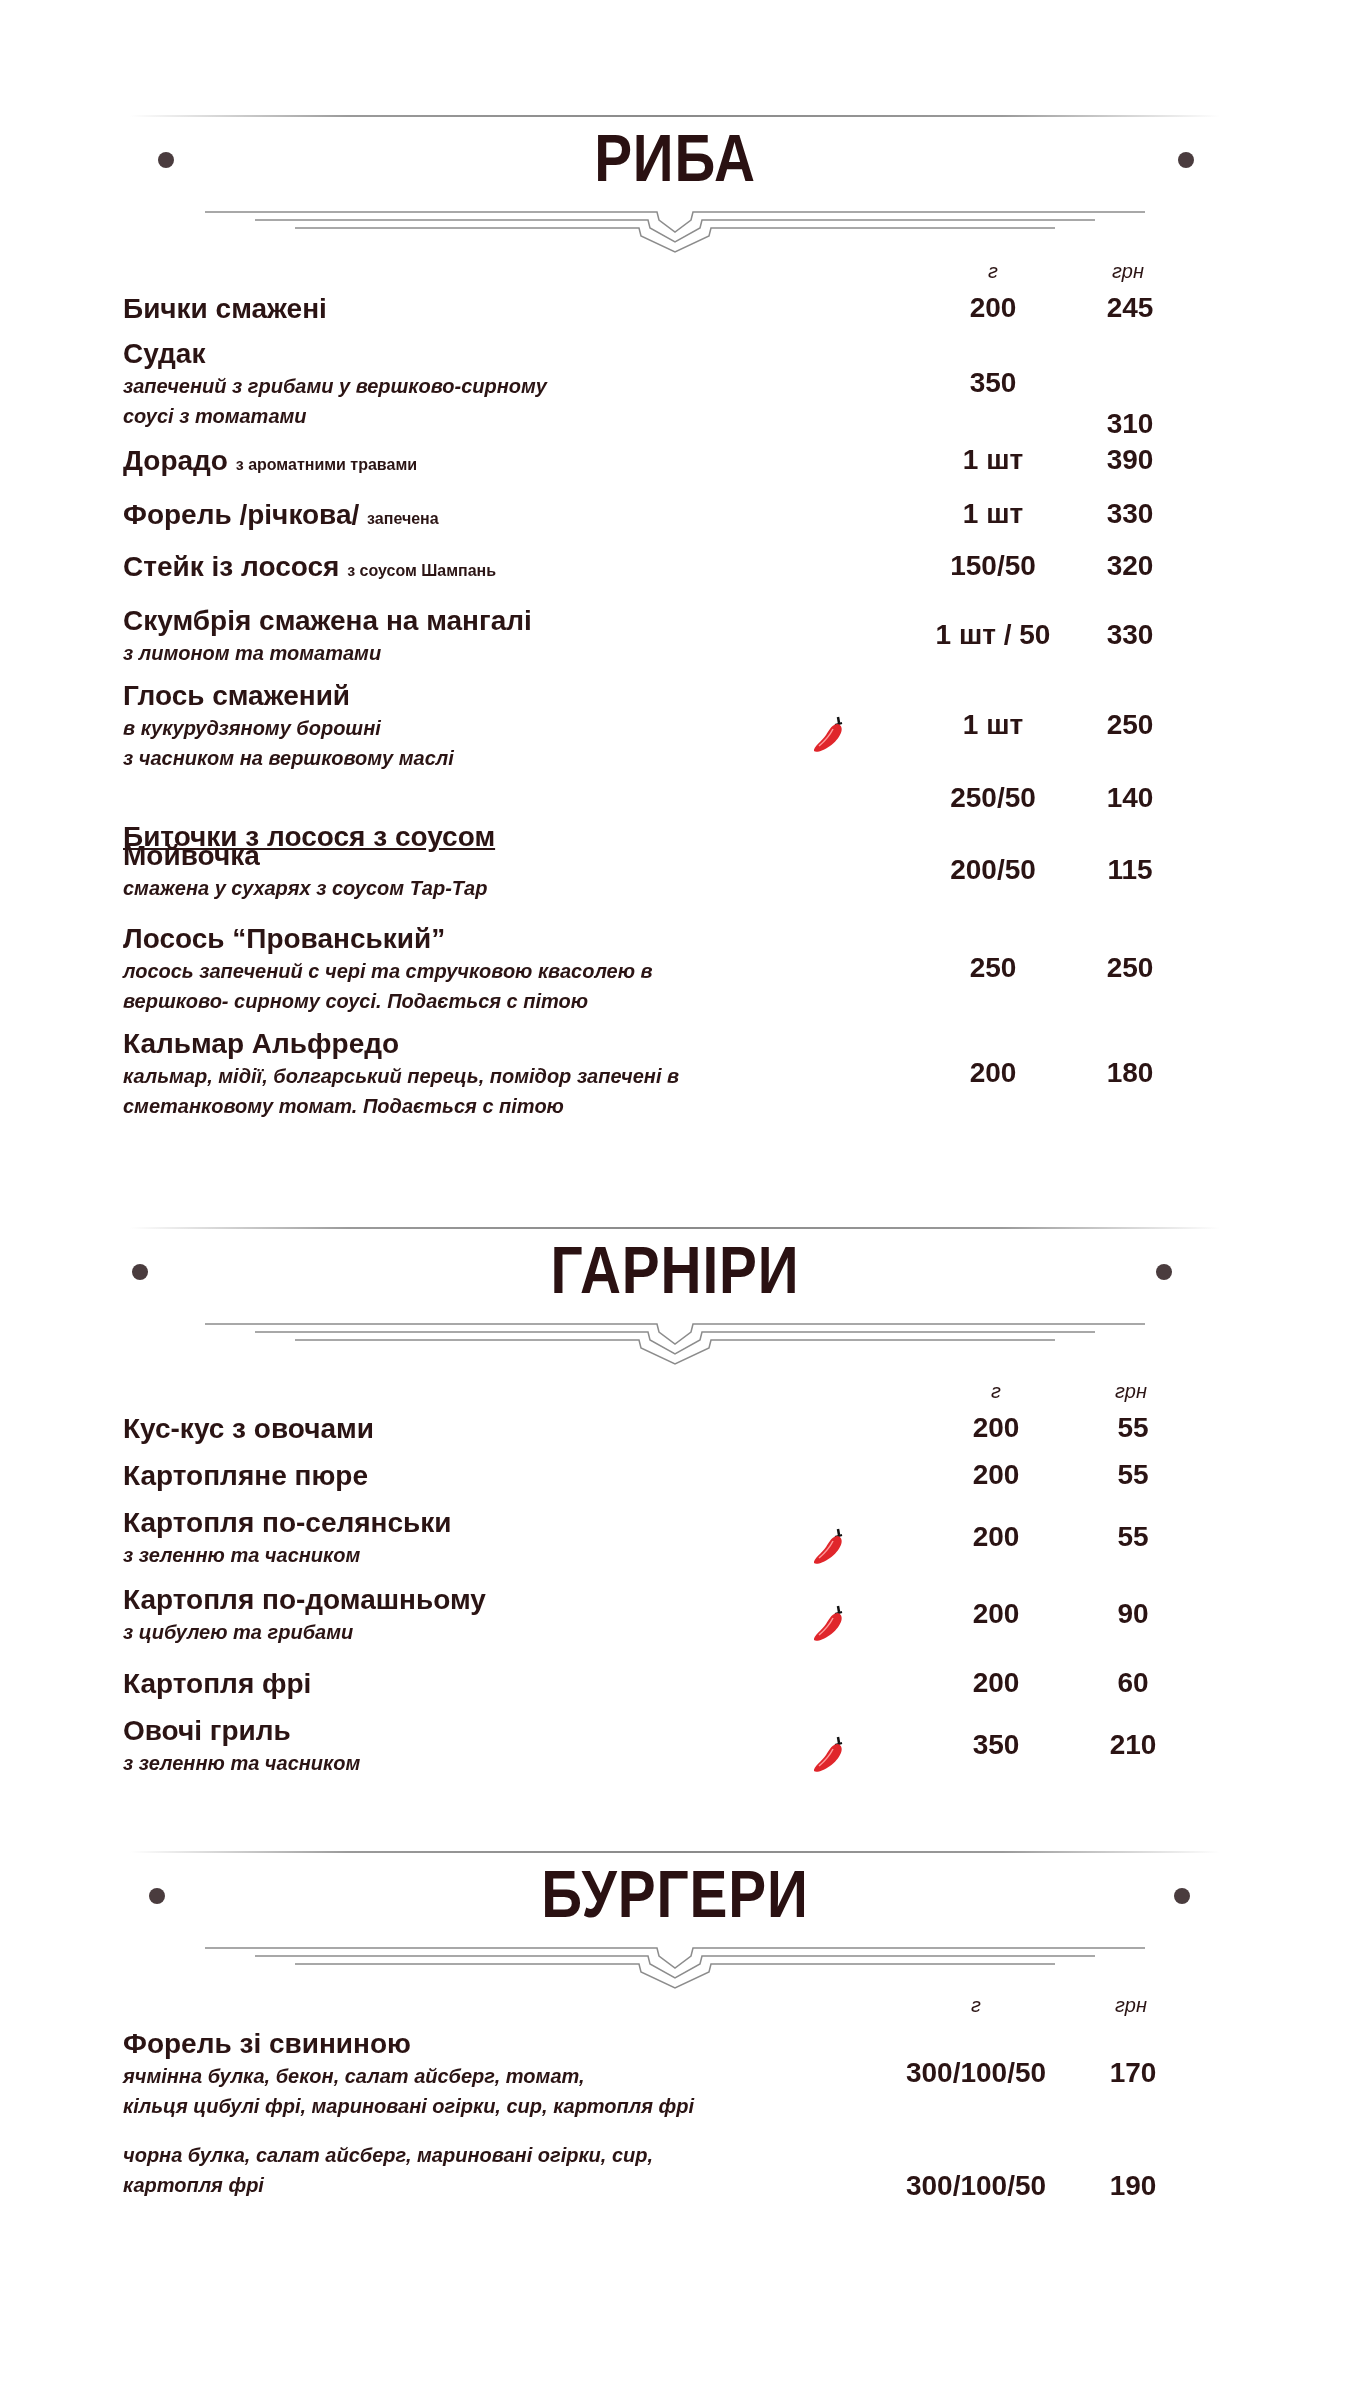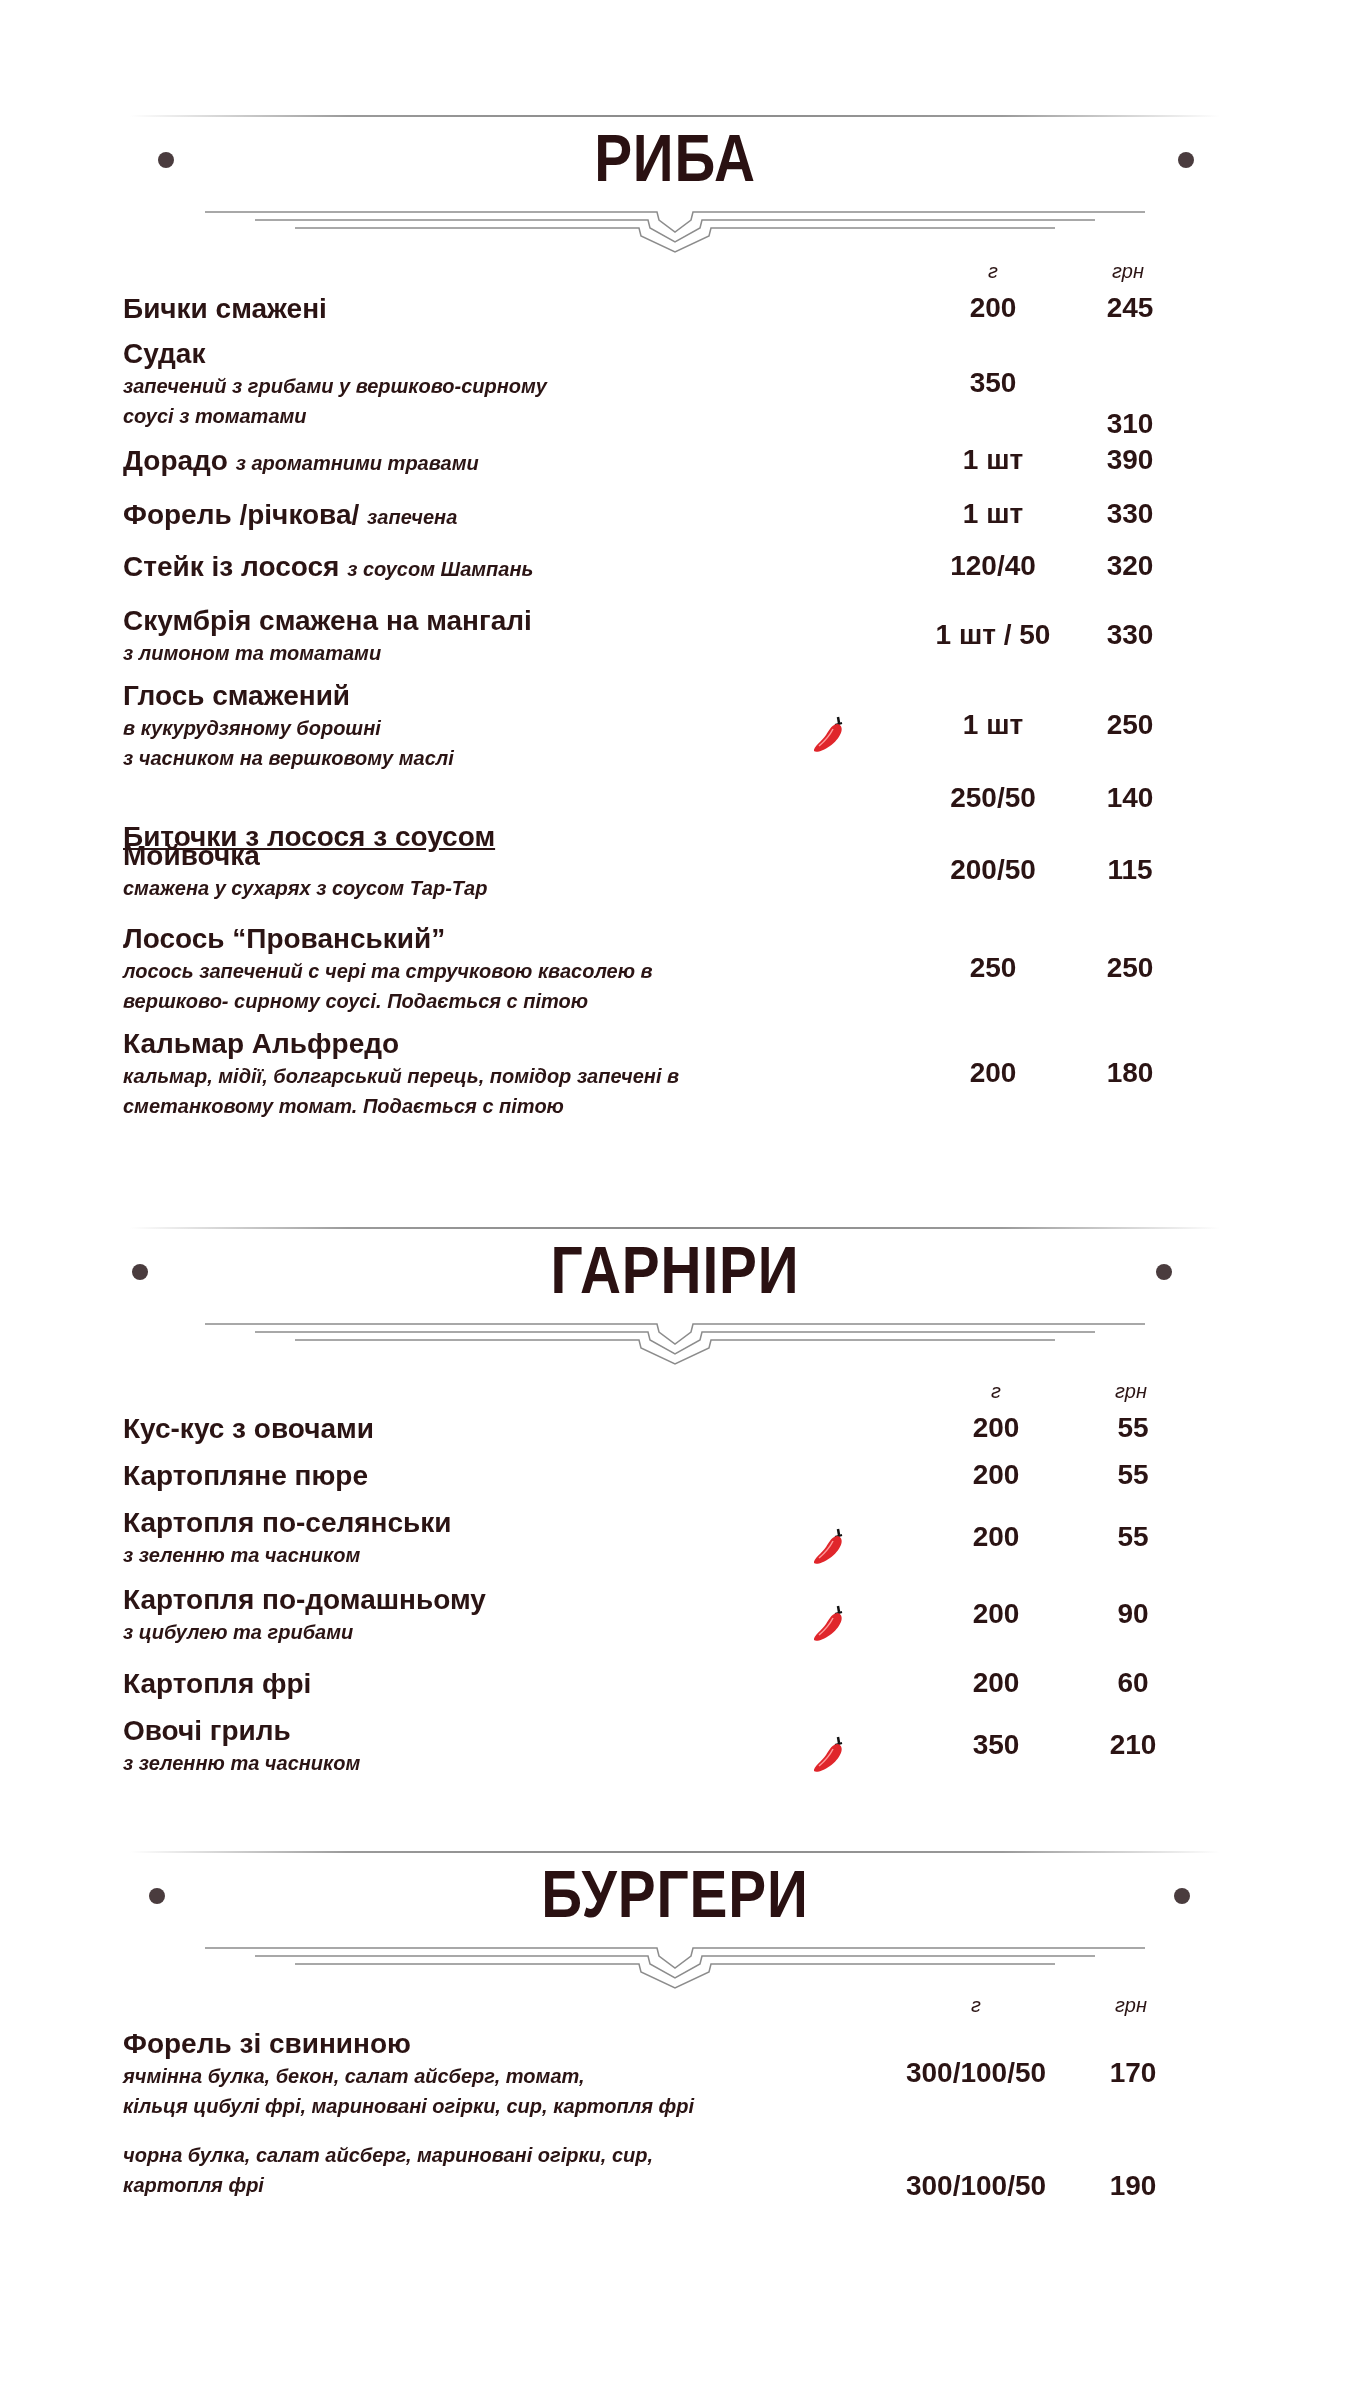--- a/index.html
+++ b/index.html
@@ -9,21 +9,21 @@
   .hline { position:absolute; height:2px;
            background:linear-gradient(to right, rgba(150,150,150,0), #9a9a9a 20%, #8a8a8a 50%, #9a9a9a 80%, rgba(150,150,150,0)); }
   .dot { position:absolute; width:16px; height:16px; border-radius:50%; background:#4a3c3e; }
   .sec-title { position:absolute; left:0; width:1350px; text-align:center;
                font-family:"Liberation Sans", sans-serif; font-weight:bold;
                font-size:66px; letter-spacing:1px; color:#2a1112; transform:scaleX(0.86); }
   .ornament { position:absolute; }
   .colhdr { position:absolute; font-style:italic; font-size:20px; color:#2b1414; }
   .item { position:absolute; left:123px; width:1100px; }
   .name { font-weight:bold; font-size:28px; line-height:34px; color:#2b1414; }
-  .name .inl { font-weight:bold; font-style:italic; font-size:20px;text-align:center; }
+  .name .inl { font-weight:bold; font-size:16px;text-align:center; }
   .desc { font-style:italic; font-weight:bold; font-size:20px; line-height:30px; color:#2b1414; }
   .val { position:absolute; font-weight:bold; font-size:28px; color:#2b1414; text-align:center; }
   .weight { width:200px; margin-left:-100px; }
   .price { width:120px; margin-left:-60px; }
   .chili { position:absolute; width:40px; height:42px; }
 </style>
 </head>
 <body>
 
 <div id="menu">
@@ -67,21 +67,21 @@
     <div class="val weight" style="left: 993px; top: 444px;">1 шт</div>
     <div class="val price" style="left: 1130px; top: 444px;">390</div>
     <div class="item" style="top: 498px;">
       <div class="name"><span>Форель /річкова/</span> <span class="inl">запечена</span></div>
     </div>
     <div class="val weight" style="left: 993px; top: 498px;">1 шт</div>
     <div class="val price" style="left: 1130px; top: 498px;">330</div>
     <div class="item" style="top: 550px;">
       <div class="name"><span>Стейк із лосося</span> <span class="inl">з соусом Шампань</span></div>
     </div>
-    <div class="val weight" style="left: 993px; top: 550px;">120/40</div>
+    <div class="val weight" style="left: 993px; top: 550px;">150/50</div>
     <div class="val price" style="left: 1130px; top: 550px;">320</div>
     <div class="item" style="top: 604px;">
       <div class="name"><span>Скумбрія смажена на мангалі</span></div>
       <div class="desc">з лимоном та томатами</div>
     </div>
     <div class="val weight" style="left: 993px; top: 619px;">1 шт / 50</div>
     <div class="val price" style="left: 1130px; top: 619px;">330</div>
     <div class="item" style="top: 679px;">
       <div class="name"><span>Глось смажений</span></div>
       <div class="desc">в кукурудзяному борошні</div>

